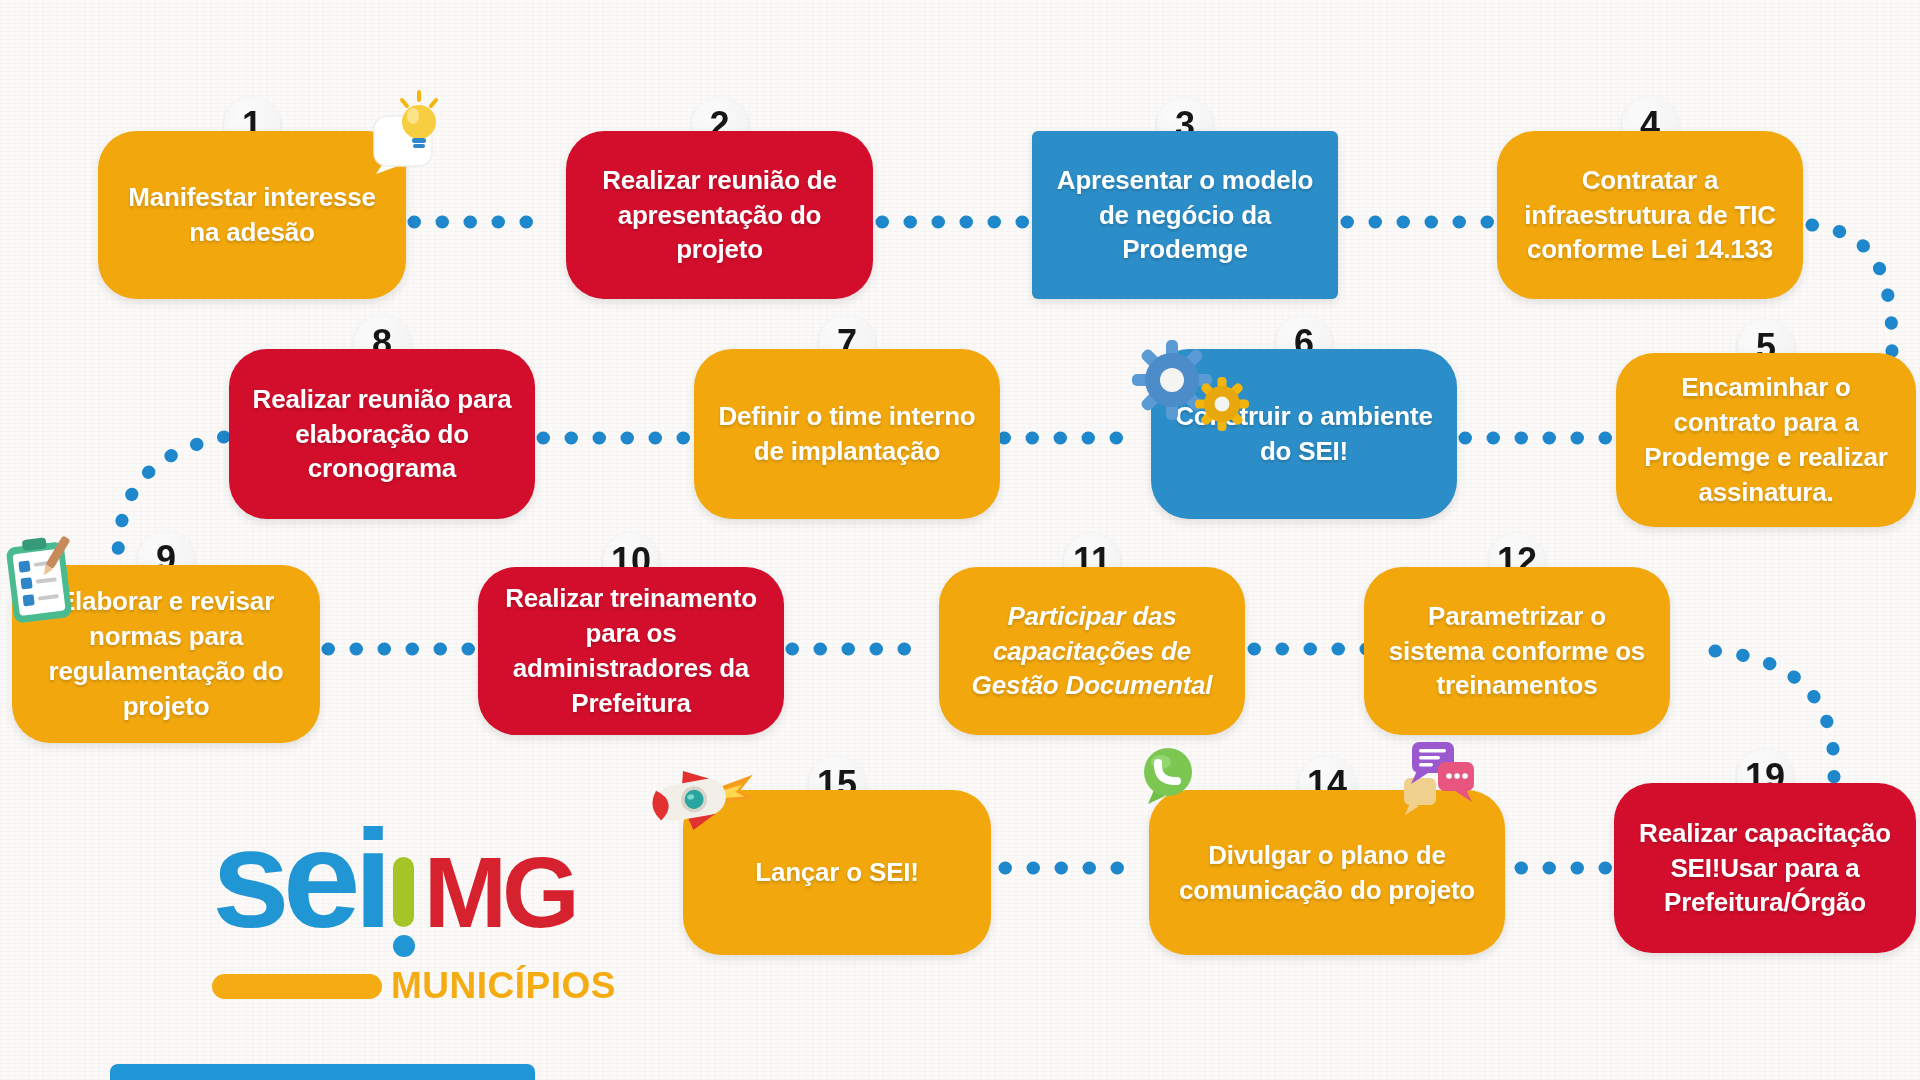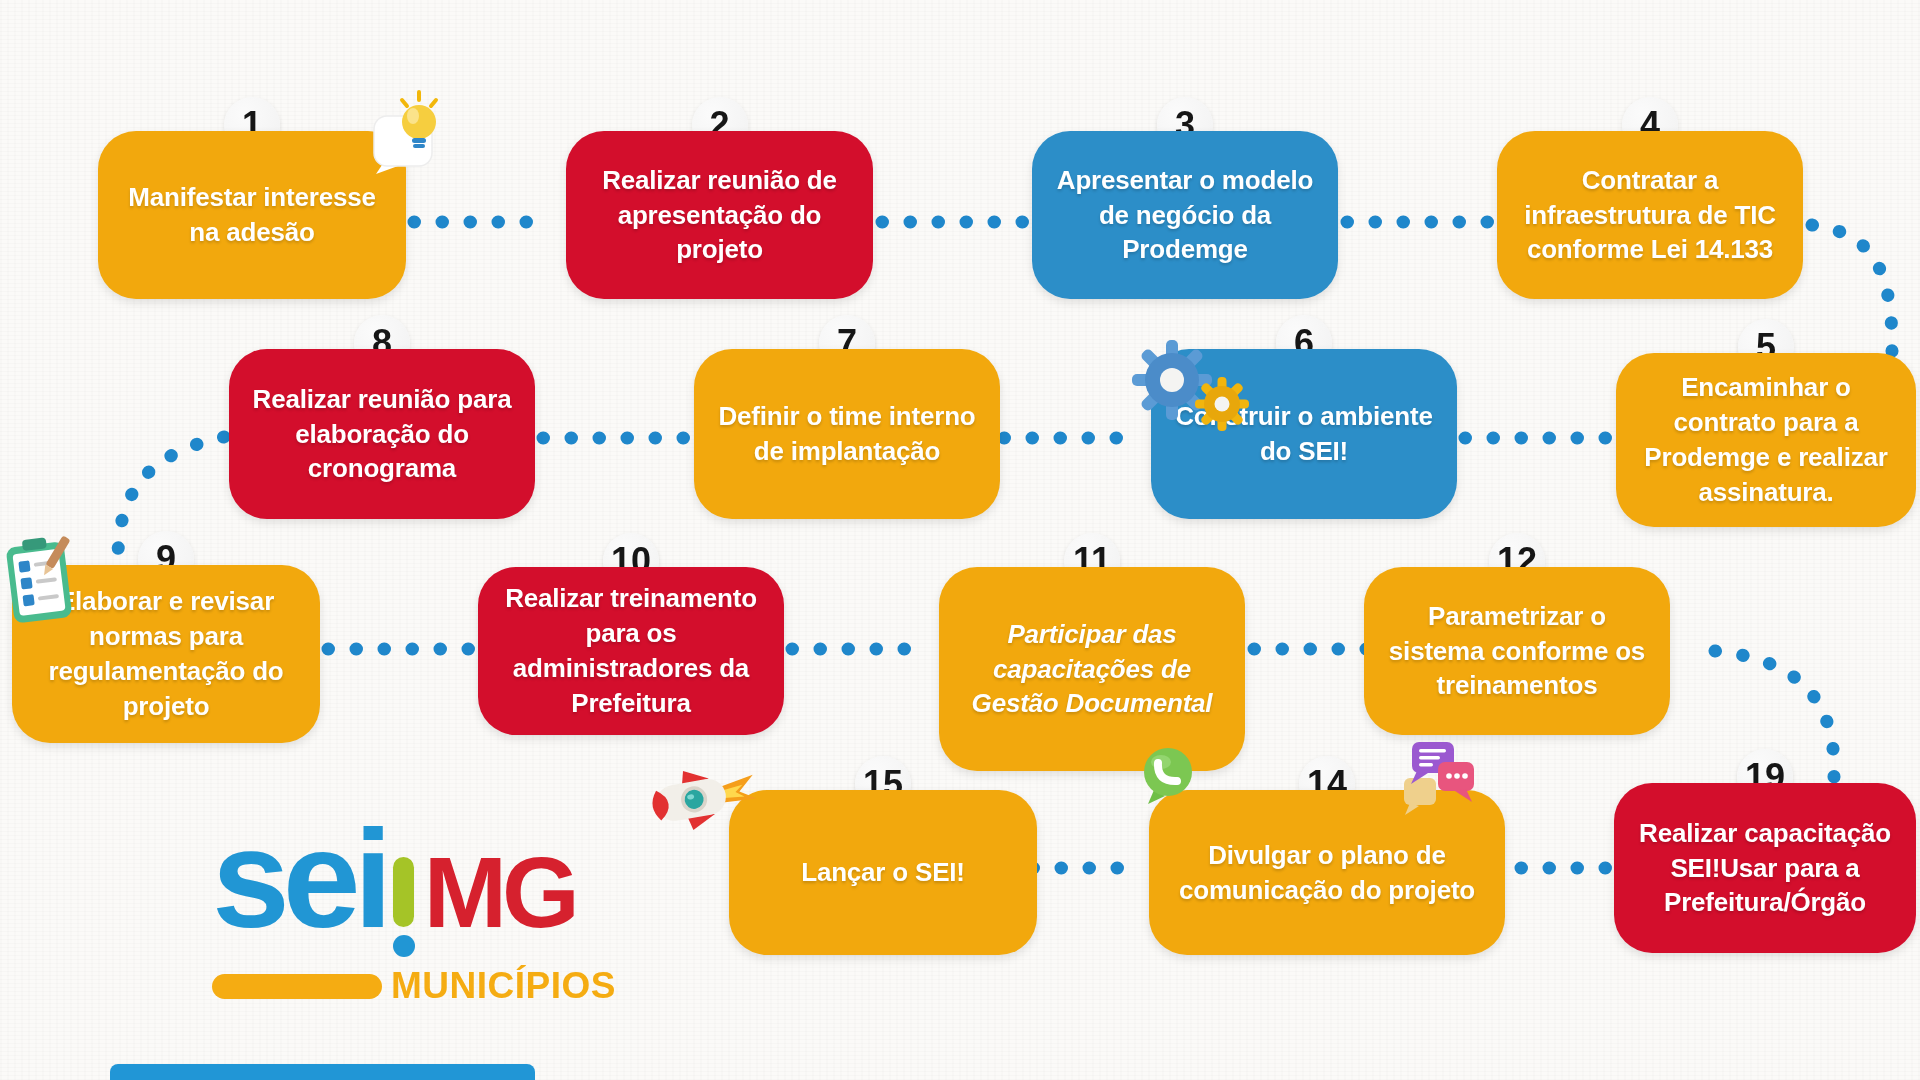--- a/index.html
+++ b/index.html
@@ -41,25 +41,25 @@
   .s1{left:98px;top:131px;width:308px;height:168px}
   .s2{left:566px;top:131px;width:307px;height:168px}
   .s3{left:1032px;top:131px;width:306px;height:168px}
   .s4{left:1497px;top:131px;width:306px;height:168px}
   .s5{left:1616px;top:353px;width:300px;height:174px}
   .s6{left:1151px;top:349px;width:306px;height:170px}
   .s7{left:694px;top:349px;width:306px;height:170px}
   .s8{left:229px;top:349px;width:306px;height:170px}
   .s9{left:12px;top:565px;width:308px;height:178px}
   .s10{left:478px;top:567px;width:306px;height:168px}
-  .s11{left:939px;top:567px;width:306px;height:204px}
+  .s11{left:939px;top:567px;width:306px;height:168px}
   .s12{left:1364px;top:567px;width:306px;height:168px}
   .s13{left:1614px;top:783px;width:302px;height:170px}
   .s14{left:1149px;top:790px;width:356px;height:165px}
-  .s15{left:729px;top:790px;width:308px;height:165px}
+  .s15{left:683px;top:790px;width:308px;height:165px}
 
   .deco{position:absolute;z-index:5;}
   .i-lightbulb{left:366px;top:88px;}
   .i-gears{left:1122px;top:334px;}
   .i-clipboard{left:0px;top:536px;}
   .i-rocket{left:644px;top:756px;}
   .i-phone{left:1140px;top:746px;}
   .i-chat{left:1402px;top:740px;}
 
   .logo{position:absolute;left:212px;top:824px;z-index:3;}
@@ -105,21 +105,21 @@
       </div>
   </div>
   <div class="step s2">
     <div class="num">2</div>
     <div class="body" style="background: rgb(211, 14, 44);">
         <span class="label">Realizar reunião de apresentação do projeto</span>
       </div>
   </div>
   <div class="step s3">
     <div class="num">3</div>
-    <div class="body" style="background: rgb(44, 142, 200);">
+    <div class="body" style="background: rgb(44, 142, 200); border-radius: 6px;">
         <span class="label">Apresentar o modelo de negócio da Prodemge</span>
       </div>
   </div>
   <div class="step s4">
     <div class="num">4</div>
     <div class="body" style="background: rgb(242, 168, 13);">
         <span class="label">Contratar a infraestrutura de TIC conforme Lei 14.133</span>
       </div>
   </div>
   <div class="step s5">

